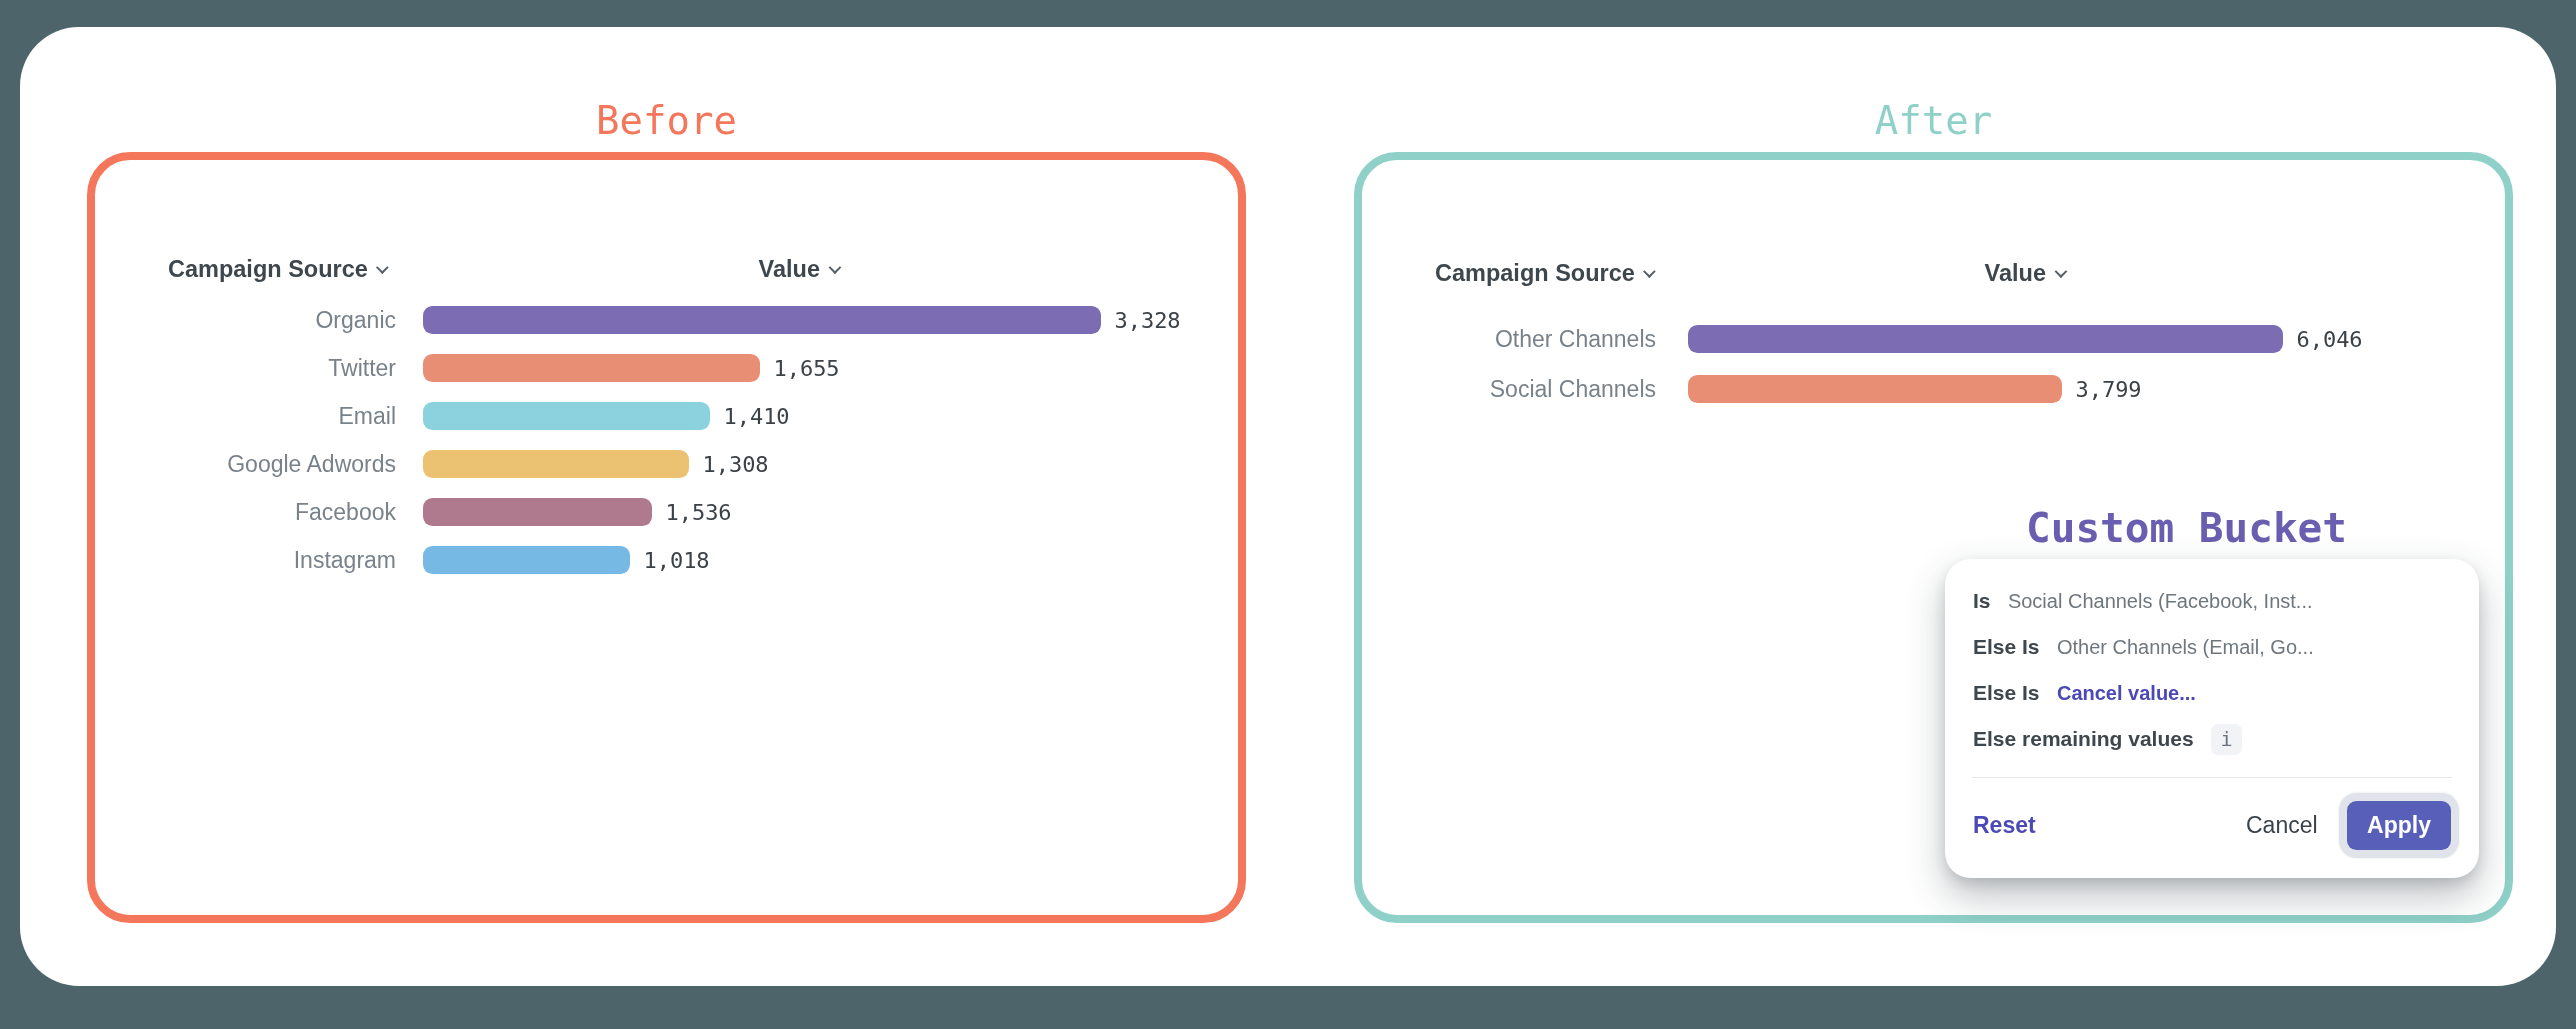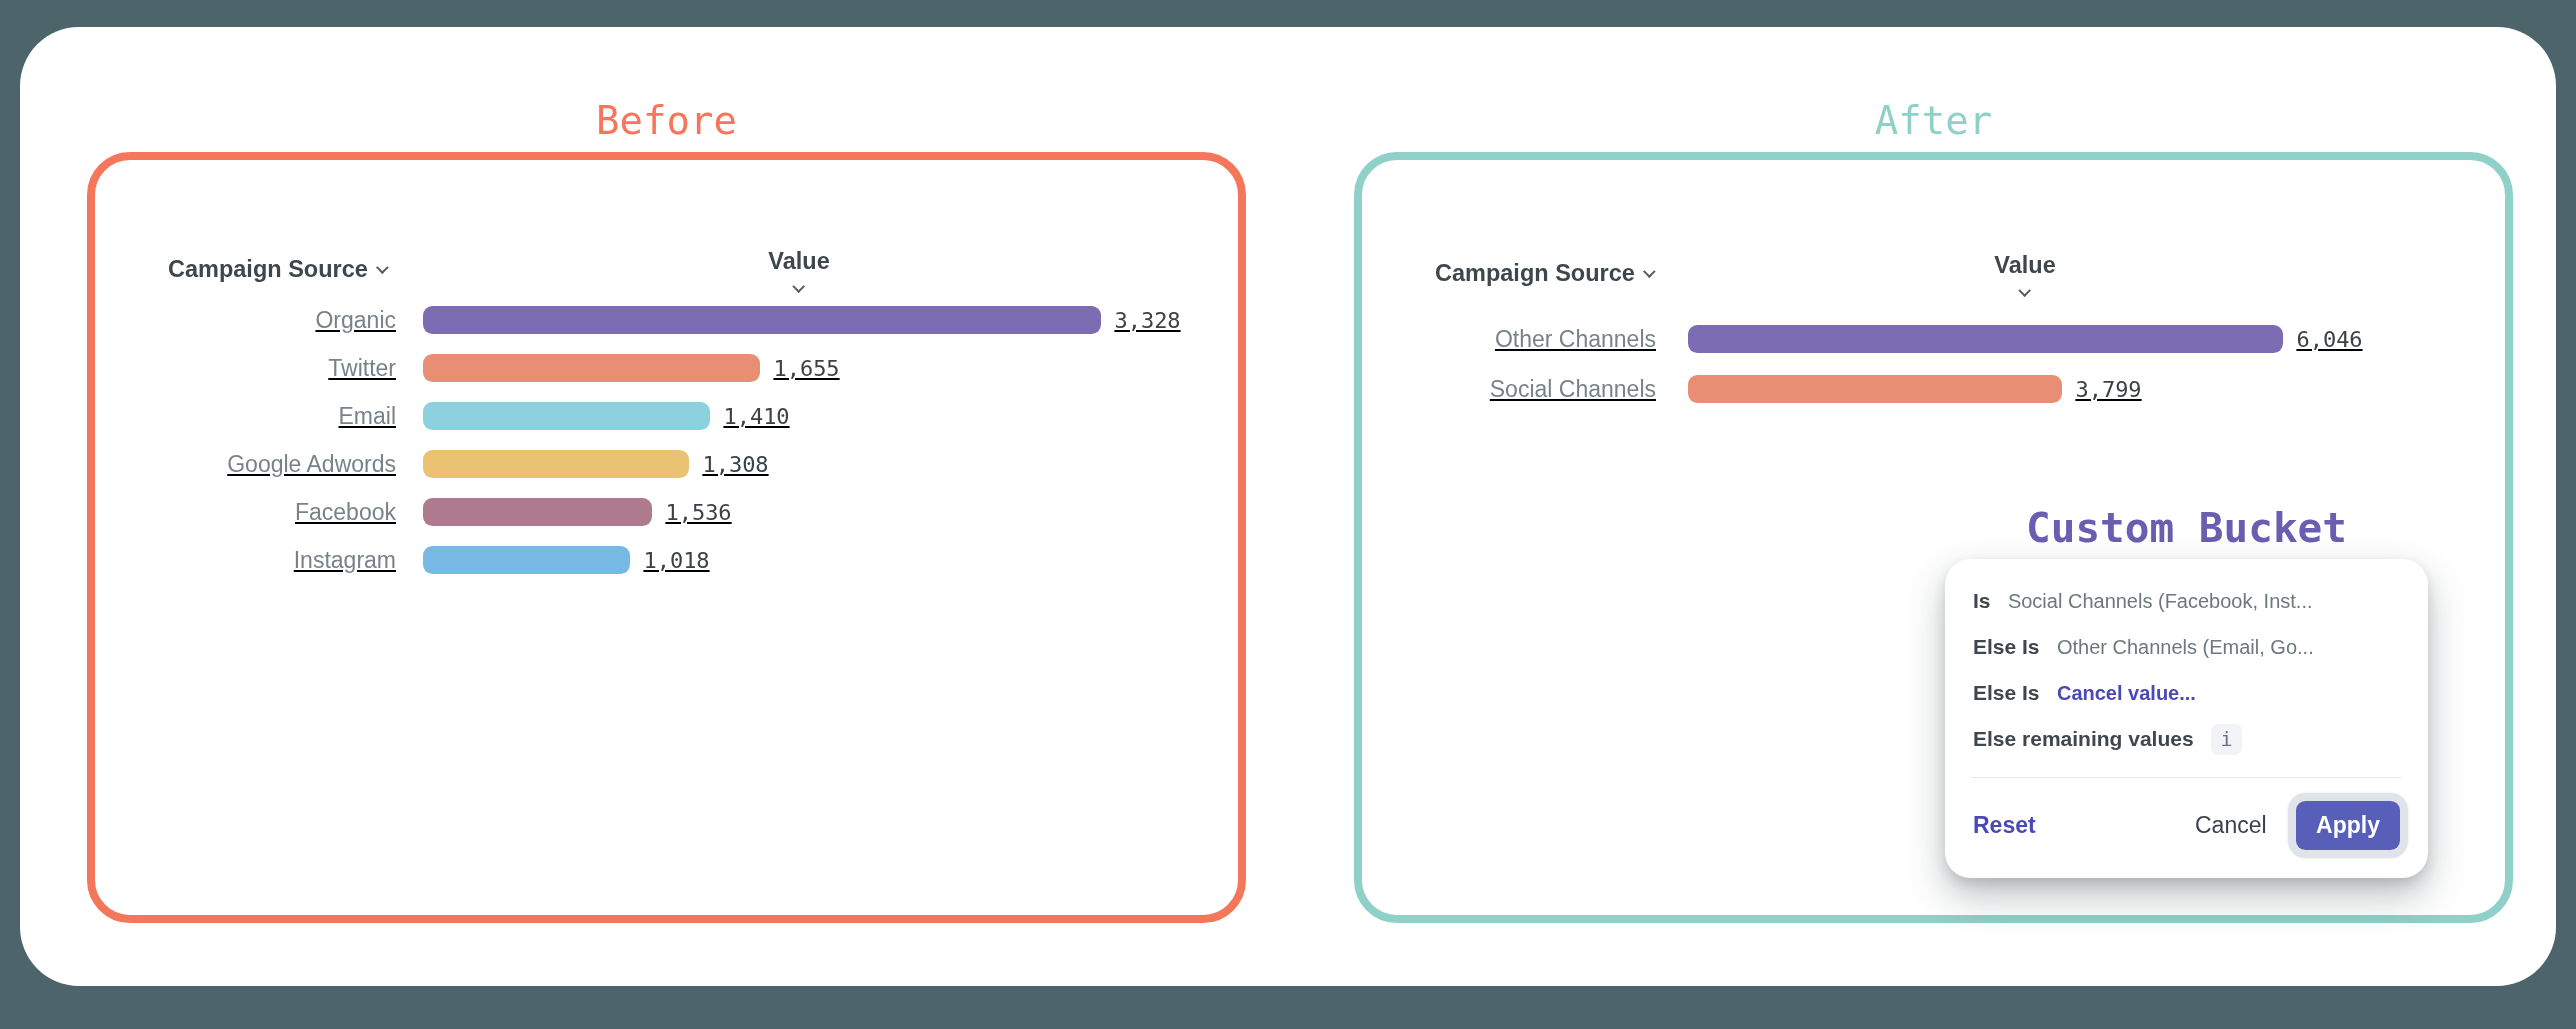--- a/index.html
+++ b/index.html
@@ -28,32 +28,32 @@
   .panel-title.after  { left: 1334px; color: var(--after-accent,  #8FD0C8); }
 
   .panel {
     position: absolute; top: 125px; width: 1159px; height: 771px;
     border: 8px solid; border-radius: 43px; background: transparent;
   }
   .panel.before { left: 67px;  border-color: var(--before-accent, #F4765B); }
   .panel.after  { left: 1334px; border-color: var(--after-accent,  #8FD0C8); }
 
   
-  .viz { position: absolute; width: 1047px; text-decoration: underline; }
+  .viz { position: absolute; width: 1047px; }
   .viz.before { left: 148px; top: 221px; }
   .viz.after  { left: 1415px; top: 225px; }
 
   .viz-head { position: relative; height: 43px; }
   .dim-head, .val-head {
     display: inline-flex; align-items: center; gap: 10.7px;
     height: 43px; font-size: 23.5px; font-weight: 700; color: #3E474D;
     cursor: pointer;
   }
   .dim-head { position: absolute; left: 0; top: 0; }
-  .val-head { position: absolute; top: 0; transform: translateX(-50%); flex-direction: column; }
+  .val-head { position: absolute; top: 0; transform: translateX(-50%); }
   .viz.before .val-head { left: 631px; }
   .viz.after  .val-head { left: 590px; }
 
   .chev {
     width: 8.7px; height: 8.7px; margin-top: -4px;
     border-right: 2.3px solid #555e64; border-bottom: 2.3px solid #555e64;
     transform: rotate(45deg); flex: 0 0 auto;
   }
 
   .trows { position: relative; }
@@ -79,21 +79,21 @@
   }
 
   
   .bucket-title {
     position: absolute; left: 1925px; top: 480px; width: 483px;
     text-align: center; color: var(--bucket-title, #6A5EB0);
     font-family: "DejaVu Sans Mono", monospace;
     font-weight: 700; font-size: 41px; line-height: 43px;
   }
   .popup {
-    position: absolute; left: 1925px; top: 532px; width: 483px; height: 319px;
+    position: absolute; left: 1925px; top: 532px; width: 534px; height: 319px;
     background: #fff; border-radius: 25.5px;
     box-shadow: 0 17.4px 38px rgba(40,52,60,0.30), 0 5.4px 12px rgba(40,52,60,0.14);
   }
   .rules { padding: 19px 28px 0 28px; }
   .rule { height: 46px; display: flex; align-items: center; gap: 17.4px; }
   .rule-cond { font-size: 21px; font-weight: 700; color: #3E474D; white-space: nowrap; }
   .rule-val  { font-size: 20px; color: #6F777E; white-space: nowrap; overflow: hidden; cursor: pointer; }
   .rule-val.link { color: var(--link, #4B49B6); font-weight: 600; }
   .info-chip {
     width: 31px; height: 31px; border-radius: 6.7px; background: #F2F3F6;

